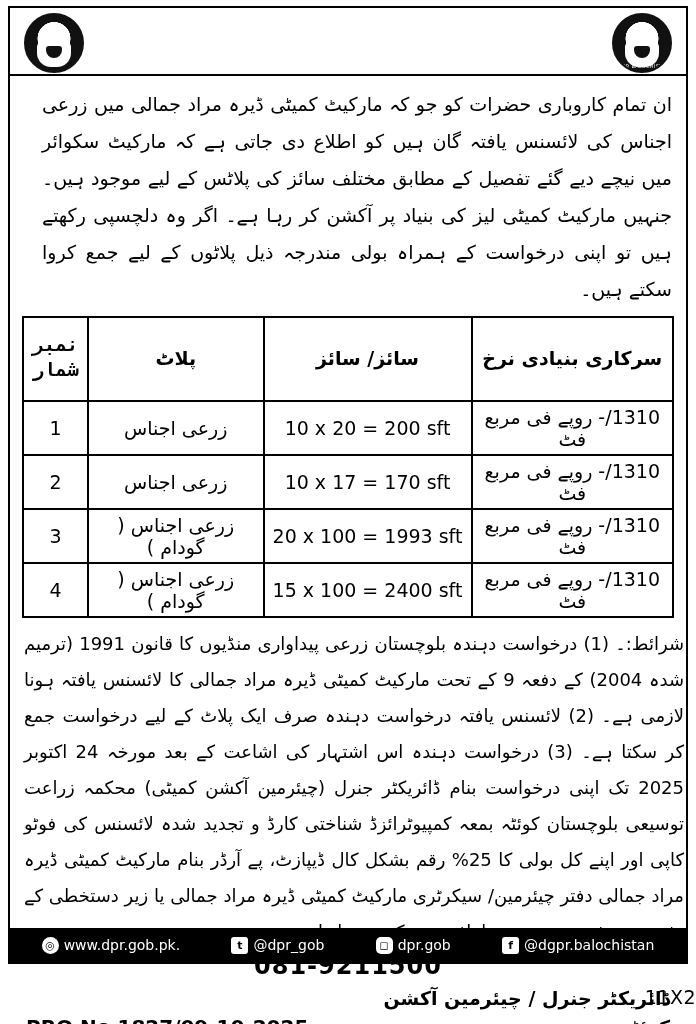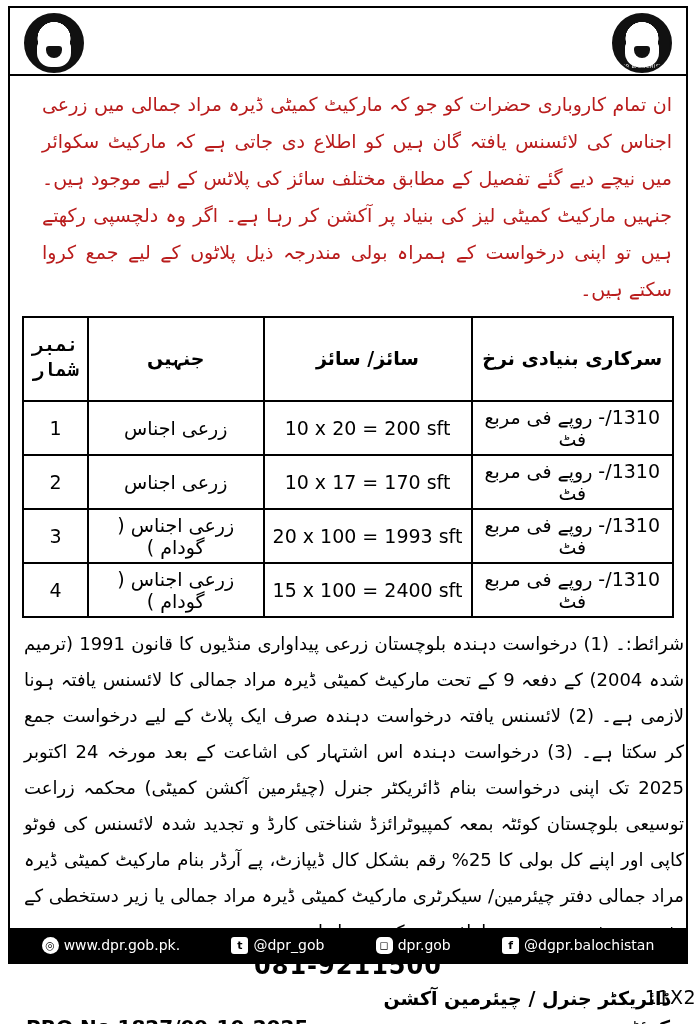--- a/index.html
+++ b/index.html
@@ -95,21 +95,21 @@
     letter-spacing: .3px;
   }
 
   
   .intro {
     direction: rtl;
     text-align: justify;
     padding: 10px 14px 4px 32px;
     font-size: 19px;
     line-height: 1.95;
-    color: #b91c1c;
+    color: #000000;
   }
 
   
   table.plots {
     width: calc(100% - 24px);
     margin: 4px 12px 6px 12px;
     border-collapse: collapse;
     direction: rtl;
     table-layout: fixed;
   }
@@ -246,21 +246,21 @@
       <colgroup>
         <col class="c-rate">
           <col class="c-size">
           <col class="c-plot">
           <col class="c-num">
       </colgroup>
       <thead>
         <tr>
           <th>سرکاری بنیادی نرخ</th>
           <th>سائز/ سائز</th>
-          <th>جنہیں</th>
+          <th>پلاٹ</th>
           <th class="th-vert">نمبر شمار</th>
         </tr>
       </thead>
       <tbody>
         <tr>
           <td class="rate-cell">1310/- روپے فی مربع فٹ</td>
           <td class="size-cell">10 x 20 = 200 sft</td>
           <td>زرعی اجناس</td>
           <td class="num-cell">1</td>
         </tr>

